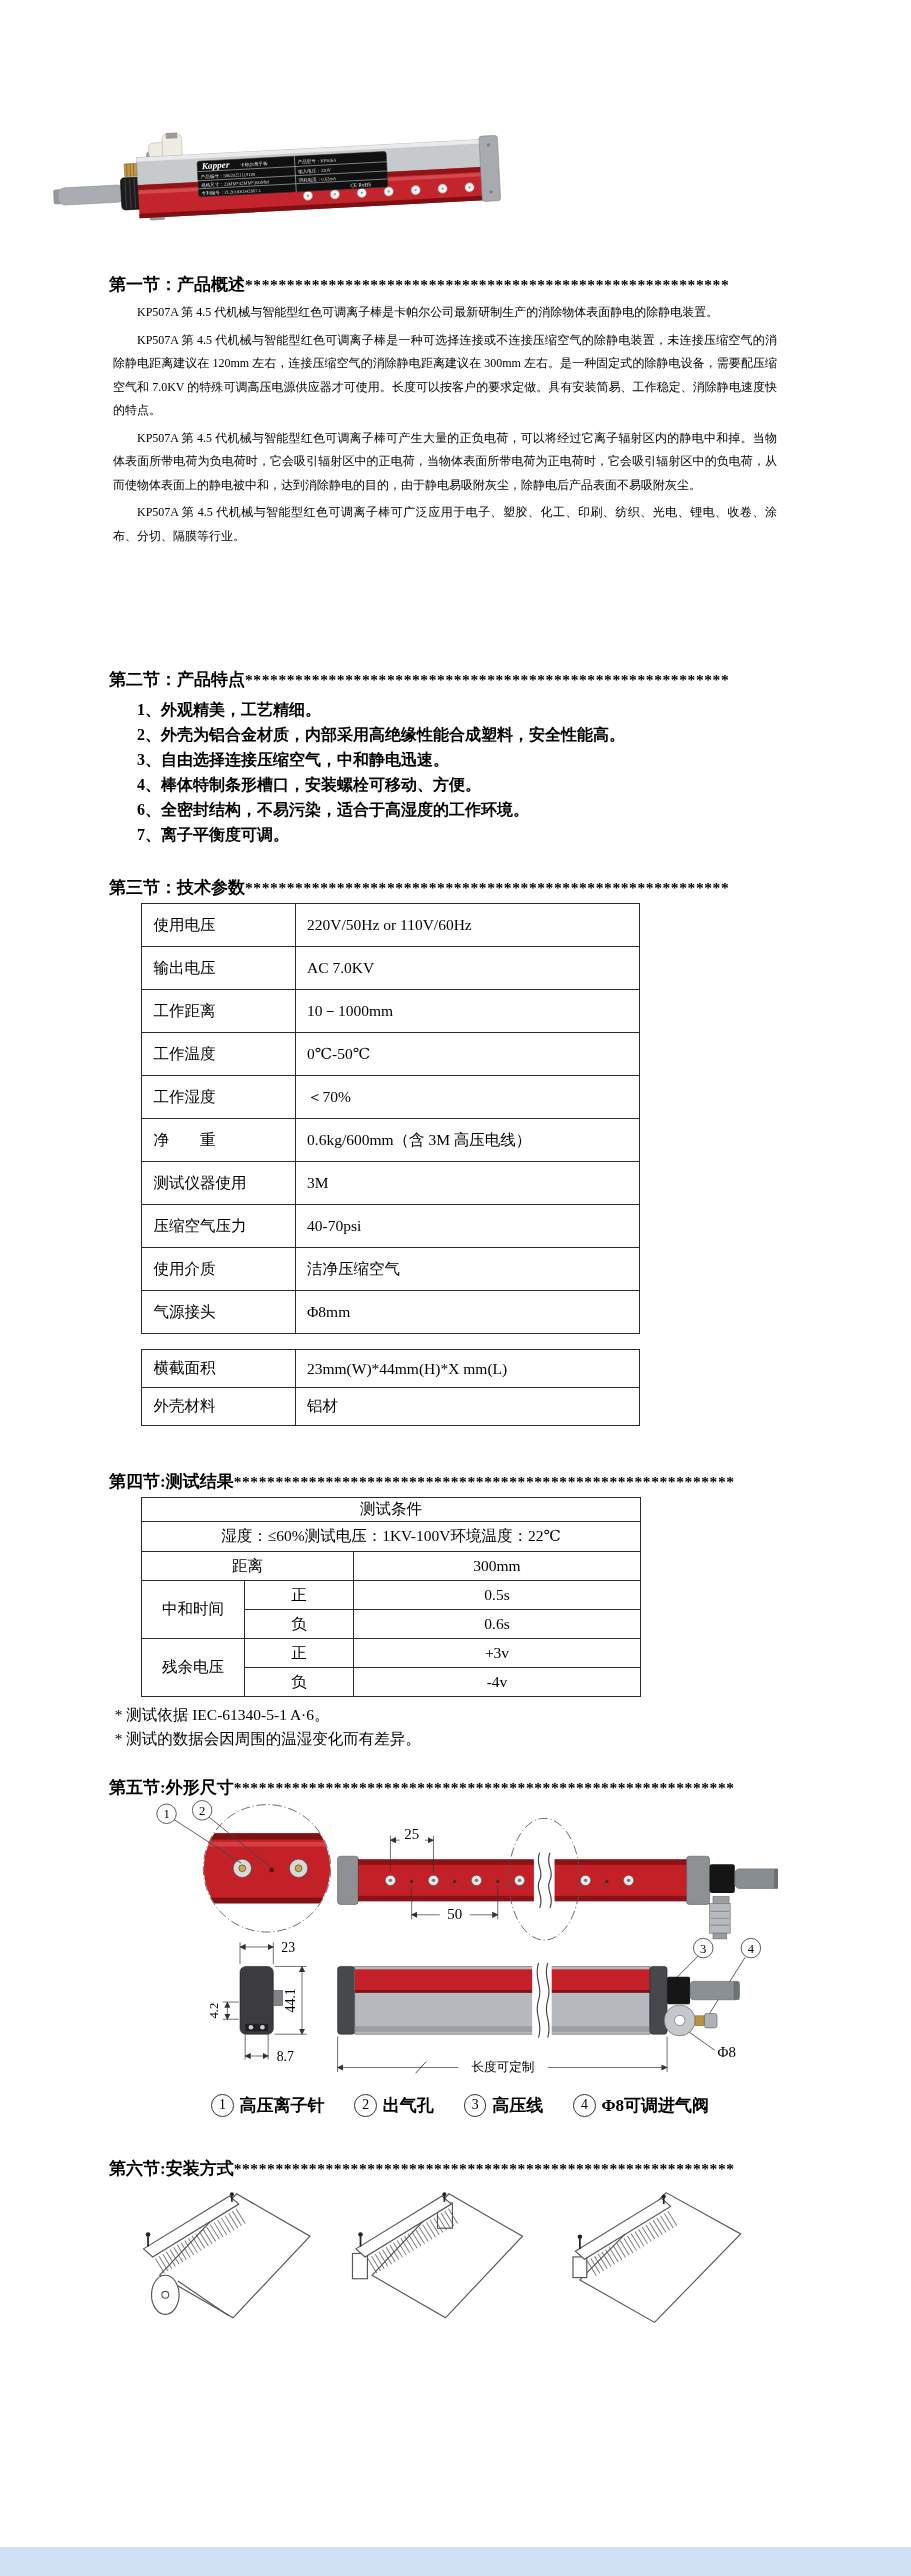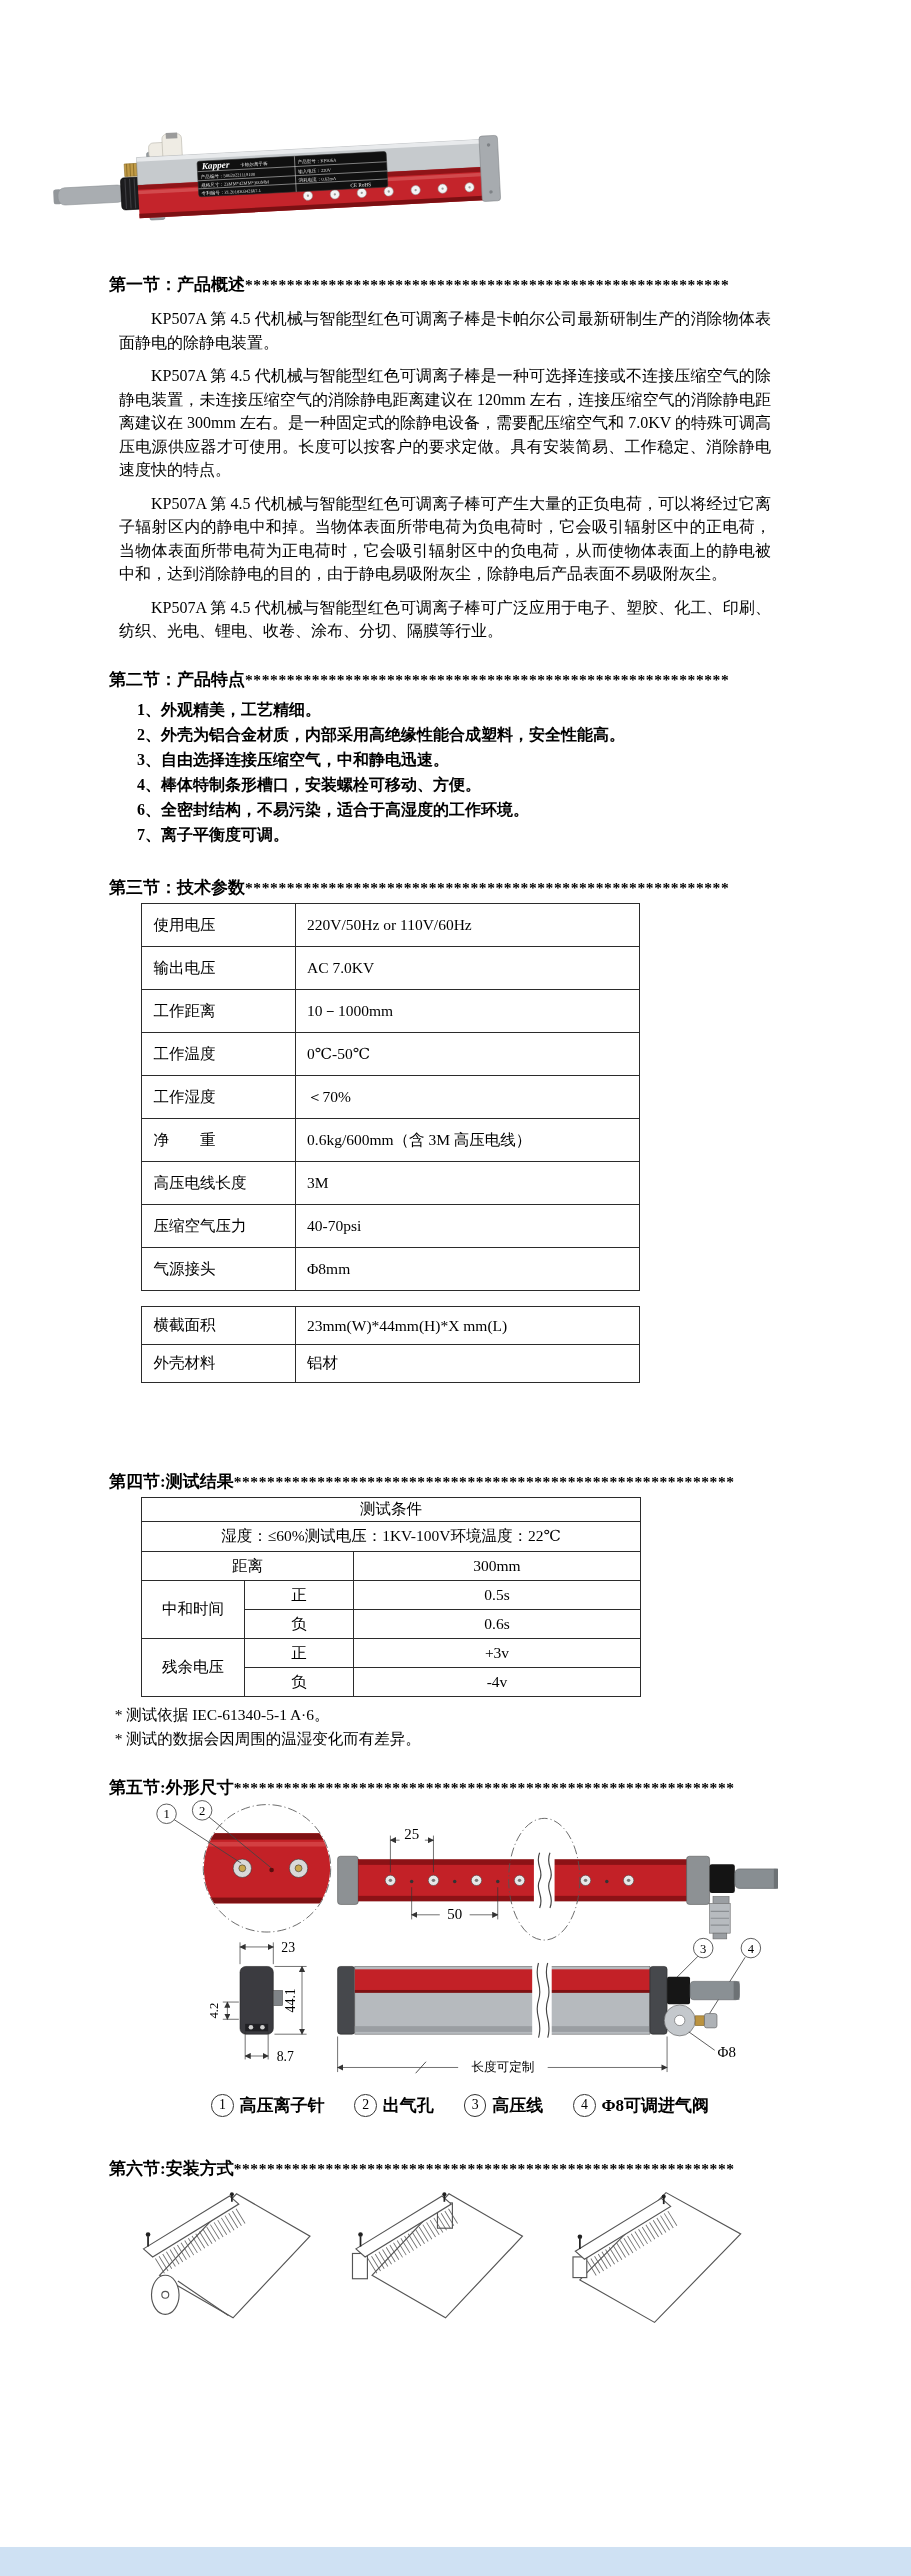--- a/index.html
+++ b/index.html
@@ -3,21 +3,21 @@
 <meta charset="utf-8">
 <style>
   html,body{margin:0;padding:0;background:#ffffff;}
   .page{position:relative;width:911px;height:2576px;background:#ffffff;overflow:hidden;
         font-family:"Liberation Serif","DejaVu Serif",serif;color:#000;}
   .abs{position:absolute;}
   
   .sec-h{font-weight:bold;font-size:17px;line-height:25px;white-space:nowrap;overflow:hidden;}
   .sec-h .stars{font-weight:bold;font-size:15.5px;letter-spacing:0.6px;}
   
-  .para{font-size:16px;line-height:23.5px;text-align:justify;text-indent:2em;margin:10px;}
+  .para{font-size:12px;line-height:23.5px;text-align:justify;text-indent:2em;margin:4px;}
   .feature{font-size:16px;line-height:25px;margin-left:28px;font-weight:bold;}
   
   table{border-collapse:collapse;}
   .ptable{margin-left:32px;width:499px;table-layout:fixed;padding-left:8px;}
   .ptable td{border:1.1px solid #2b2b2b;font-size:15.5px;padding:0 0 0 11.5px;}
   .ptable td.k{width:141px;}
   .ptable tr{height:43px;}
   .ptable2 tr{height:38px;}
   .ttable{margin-left:32px;width:499px;table-layout:fixed;}
   .ttable td{border:1.1px solid #2b2b2b;font-size:15.5px;text-align:center;padding:0;}
@@ -156,26 +156,30 @@
           </tr>
         <tr>
             <td class="k">工作湿度</td>
             <td>＜70%</td>
           </tr>
         <tr>
             <td class="k">净　　重</td>
             <td>0.6kg/600mm（含 3M 高压电线）</td>
           </tr>
         <tr>
-            <td class="k">高压电线长度</td>
+            <td class="k">测试仪器使用</td>
             <td>3M</td>
           </tr>
         <tr>
             <td class="k">压缩空气压力</td>
             <td>40-70psi</td>
+          </tr>
+        <tr>
+            <td class="k">使用介质</td>
+            <td>洁净压缩空气</td>
           </tr>
         <tr>
             <td class="k">气源接头</td>
             <td>Φ8mm</td>
           </tr>
       </tbody>
     </table>
     <table class="ptable ptable2" style="margin-top:15px;">
       <tbody>
         <tr>

